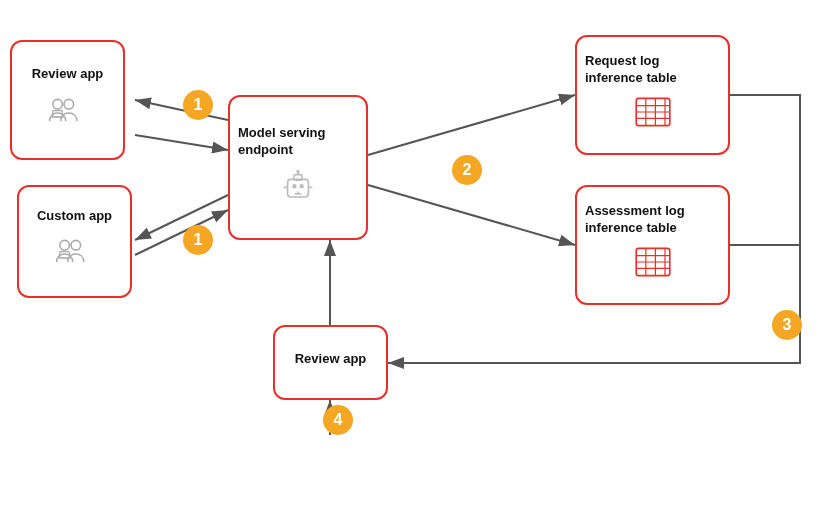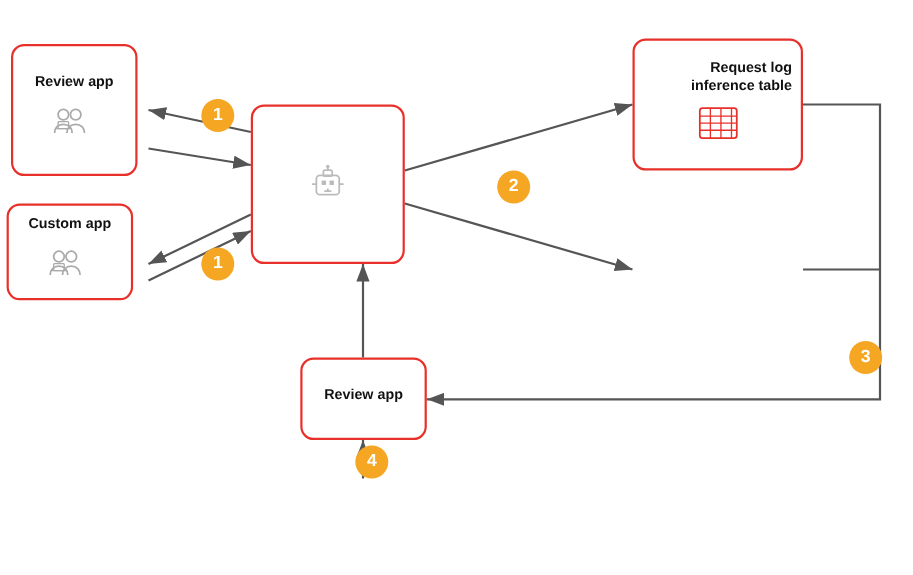--- a/index.html
+++ b/index.html
@@ -21,21 +21,21 @@
     
     .box {
       position: absolute;
       border: 2px solid #e8302a;
       border-radius: 12px;
       background: #fff;
       display: flex;
       flex-direction: column;
       align-items: center;
       justify-content: center;
-      text-align: right;
+      text-align: left;
       padding: 8px;
     }
 
     .box-title {
       font-size: 13px;
       font-weight: bold;
       color: #111;
       line-height: 1.3;
       margin-bottom: 6px;
     }
@@ -123,35 +123,36 @@
         <path d="M2 35c0-6 4-10 10-10s10 4 10 10" stroke="#aaa" stroke-width="2" fill="none"></path>
         <circle cx="26" cy="14" r="6" stroke="#aaa" stroke-width="2"></circle>
         <path d="M16 35c0-6 4-10 10-10s10 4 10 10" stroke="#aaa" stroke-width="2" fill="none"></path>
 
         <rect x="6" y="22" width="12" height="8" rx="1" stroke="#aaa" stroke-width="1.5" fill="none"></rect>
         <line x1="4" y1="30" x2="20" y2="30" stroke="#aaa" stroke-width="1.5"></line>
       </svg>
     </div>
   </div>
 
-  <div class="box" style="left:6px; top:185px; width:115px; height:88px;">
+  <div class="box" style="left:17px; top:185px; width:115px; height:113px;">
     <div class="box-title">Custom app</div>
     <div class="box-icon">
       <svg viewBox="0 0 50 40" fill="none" xmlns="http://www.w3.org/2000/svg">
         <circle cx="12" cy="14" r="6" stroke="#aaa" stroke-width="2"></circle>
         <path d="M2 35c0-6 4-10 10-10s10 4 10 10" stroke="#aaa" stroke-width="2" fill="none"></path>
         <circle cx="26" cy="14" r="6" stroke="#aaa" stroke-width="2"></circle>
         <path d="M16 35c0-6 4-10 10-10s10 4 10 10" stroke="#aaa" stroke-width="2" fill="none"></path>
         <rect x="6" y="22" width="12" height="8" rx="1" stroke="#aaa" stroke-width="1.5" fill="none"></rect>
         <line x1="4" y1="30" x2="20" y2="30" stroke="#aaa" stroke-width="1.5"></line>
       </svg>
     </div>
   </div>
 
   <div class="box" style="left:228px; top:95px; width:140px; height:145px;">
+    <div class="box-title">Model serving endpoint</div>
     <div class="box-icon">
       <svg viewBox="0 0 50 50" fill="none" xmlns="http://www.w3.org/2000/svg">
 
         <rect x="12" y="18" width="26" height="22" rx="4" stroke="#bbb" stroke-width="2"></rect>
         <rect x="18" y="24" width="5" height="5" rx="1" fill="#bbb"></rect>
         <rect x="27" y="24" width="5" height="5" rx="1" fill="#bbb"></rect>
         <line x1="25" y1="33" x2="25" y2="36" stroke="#bbb" stroke-width="2"></line>
         <line x1="21" y1="36" x2="29" y2="36" stroke="#bbb" stroke-width="2"></line>
         <rect x="20" y="12" width="10" height="7" rx="2" stroke="#bbb" stroke-width="2"></rect>
         <line x1="25" y1="12" x2="25" y2="9" stroke="#bbb" stroke-width="2"></line>
@@ -170,20 +171,34 @@
         <line x1="4" y1="12" x2="46" y2="12" stroke="#e8302a" stroke-width="1.5"></line>
         <line x1="4" y1="20" x2="46" y2="20" stroke="#e8302a" stroke-width="1.5"></line>
         <line x1="4" y1="28" x2="46" y2="28" stroke="#e8302a" stroke-width="1.5"></line>
         <line x1="16" y1="3" x2="16" y2="37" stroke="#e8302a" stroke-width="1.5"></line>
         <line x1="28" y1="3" x2="28" y2="37" stroke="#e8302a" stroke-width="1.5"></line>
         <line x1="40" y1="3" x2="40" y2="37" stroke="#e8302a" stroke-width="1.5"></line>
       </svg>
     </div>
   </div>
 
+  <div class="box" style="left:575px; top:185px; width:155px; height:120px;">
+    <div class="box-title">Assessment log inference table</div>
+    <div class="box-icon">
+      <svg viewBox="0 0 50 40" fill="none" xmlns="http://www.w3.org/2000/svg">
+        <rect x="4" y="3" width="42" height="34" rx="3" stroke="#e8302a" stroke-width="2"></rect>
+        <line x1="4" y1="12" x2="46" y2="12" stroke="#e8302a" stroke-width="1.5"></line>
+        <line x1="4" y1="20" x2="46" y2="20" stroke="#e8302a" stroke-width="1.5"></line>
+        <line x1="4" y1="28" x2="46" y2="28" stroke="#e8302a" stroke-width="1.5"></line>
+        <line x1="16" y1="3" x2="16" y2="37" stroke="#e8302a" stroke-width="1.5"></line>
+        <line x1="28" y1="3" x2="28" y2="37" stroke="#e8302a" stroke-width="1.5"></line>
+        <line x1="40" y1="3" x2="40" y2="37" stroke="#e8302a" stroke-width="1.5"></line>
+      </svg>
+    </div>
+  </div>
 
   <div class="box" style="left:273px; top:325px; width:115px; height:75px;">
     <div class="box-title">Review app</div>
   </div>
 
 
   <div class="badge" style="left:183px; top:90px;">
     <span>1</span>
   </div>
 

